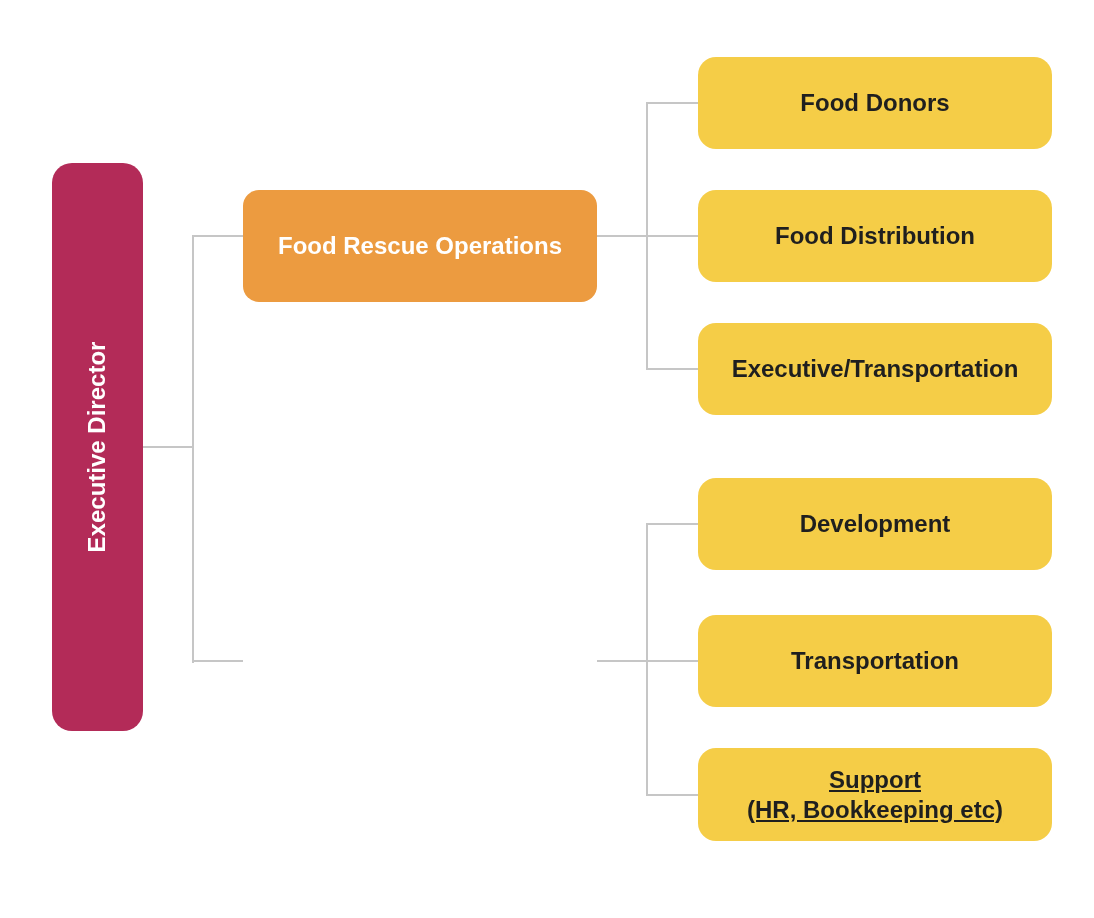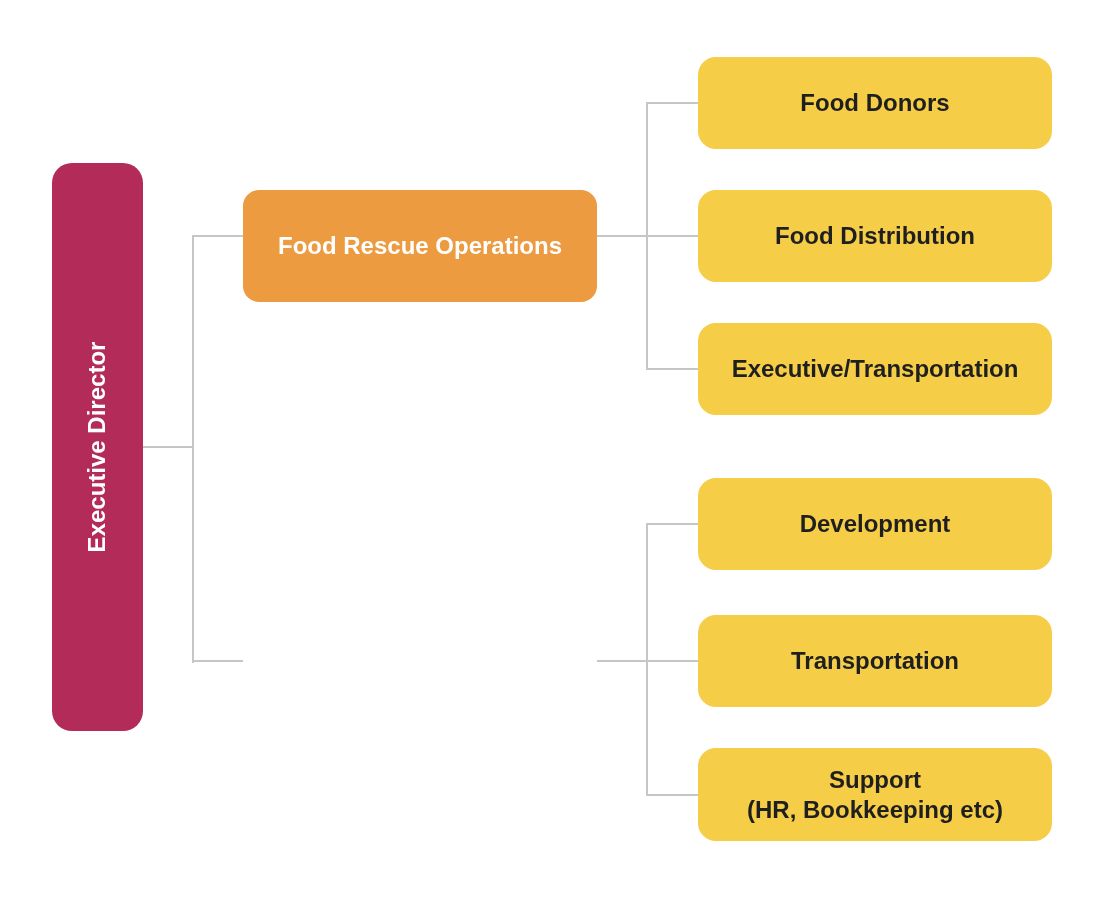--- a/index.html
+++ b/index.html
@@ -57,21 +57,21 @@
     white-space: pre-line;
     padding: 0 14px;
   }
   .pos-branch-1 { top: 190px; }
   .pos-branch-2 { top: 615px; }
   .pos-leaf-1 { top: 57px; }
   .pos-leaf-2 { top: 190px; }
   .pos-leaf-3 { top: 323px; }
   .pos-leaf-4 { top: 478px; }
   .pos-leaf-5 { top: 615px; }
-  .pos-leaf-6 { top: 748px; height: 93px; }
+  .pos-leaf-6 { top: 748px; height: 93px; text-decoration: underline; }
   .line {
     position: absolute;
     background: #C6C6C6;
   }
   .hline { height: 2px; }
   .vline { width: 2px; }
 </style>
 </head>
 <body>
 

